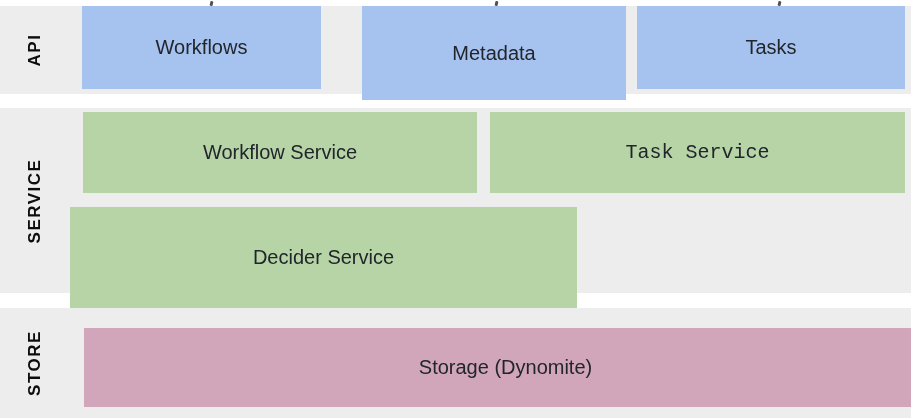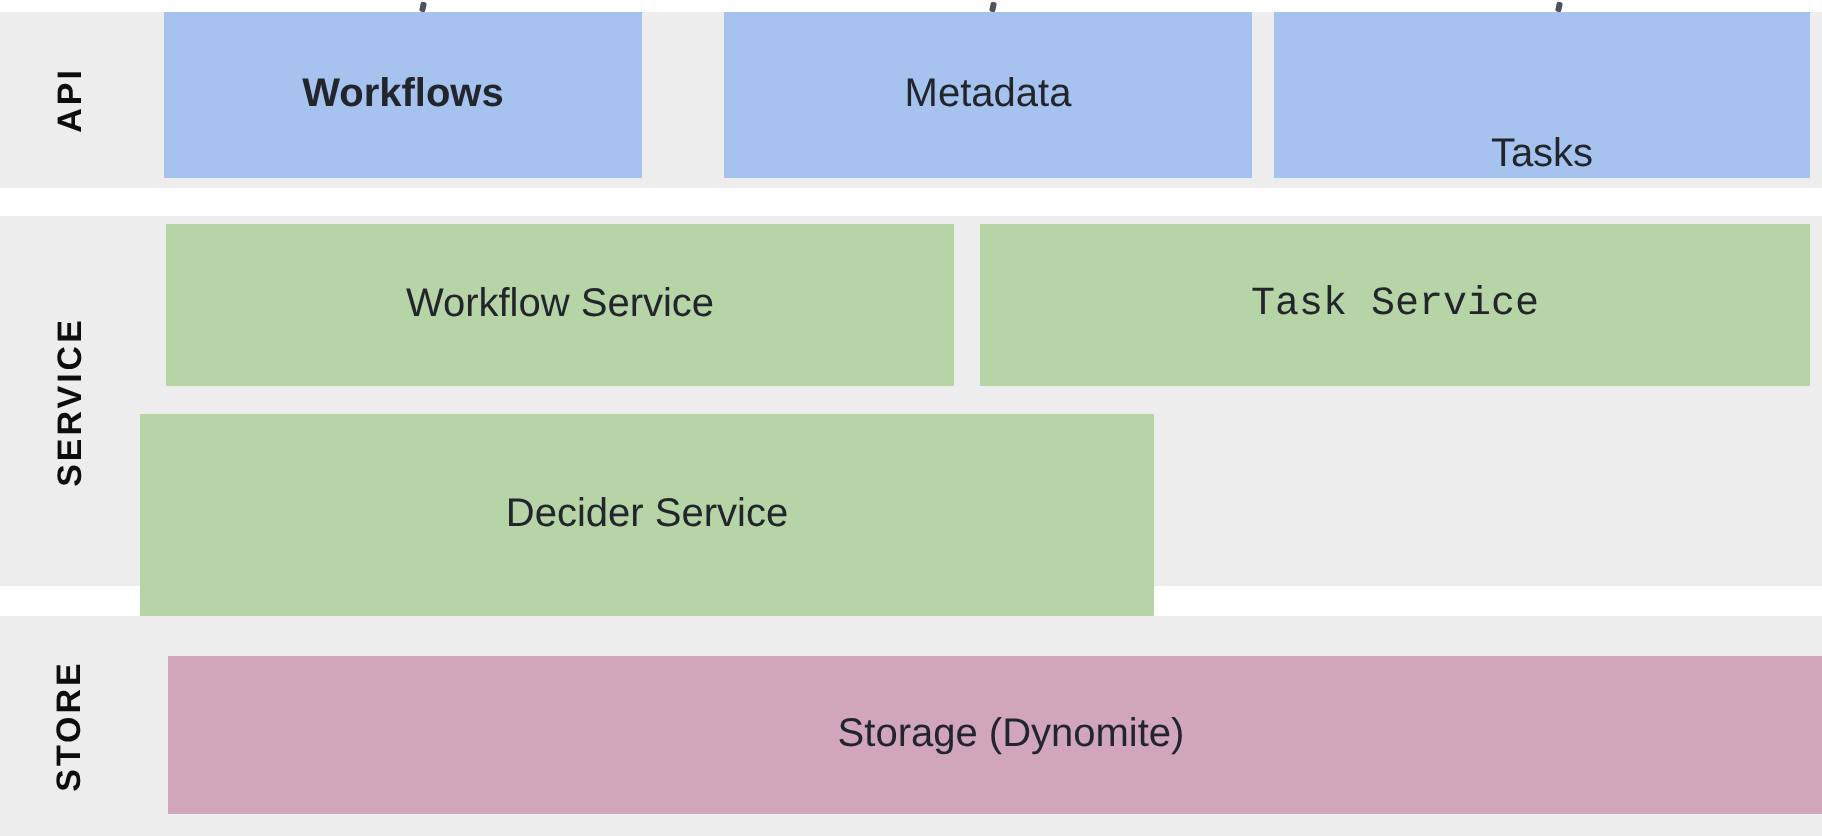--- a/index.html
+++ b/index.html
@@ -54,23 +54,23 @@
     align-items: center;
     justify-content: center;
     font-size: 20px;
     color: var(--box-text, #22262c);
   }
   .box.blue  { background: var(--api-box-bg, #a6c3f0);   }
   .box.green { background: var(--service-box-bg, #b7d4a6); }
   .box.pink  { background: var(--store-box-bg, #d1a6bb);  }
 
   
-  #box-workflows { left: 82px;  top: 0;   width: 239px; height: 83px; font-weight: bold; }
-  #box-metadata  { left: 362px; top: 0;   width: 264px; height: 83px; }
-  #box-tasks     { left: 637px; top: 0;   width: 268px; height: 83px; align-items: flex-end; }
+  #box-workflows { left: 82px;  top: 0;   width: 239px; height: 83px; }
+  #box-metadata  { left: 362px; top: 0;   width: 264px; height: 94px; }
+  #box-tasks     { left: 637px; top: 0;   width: 268px; height: 83px; }
 
   
   #box-workflow-service { left: 83px;  top: 4px;  width: 394px; height: 81px; text-align: right; }
   #box-task-service     { left: 490px; top: 4px;  width: 415px; height: 81px; font-family: Liberation Mono, monospace; }
   #box-decider-service  { left: 70px;  top: 99px; width: 507px; height: 101px; }
   #box-queue-service    { left: 603px; top: 99px; width: 302px; height: 81px; }
 
   
   #box-storage { left: 84px; top: 20px; width: 821px; height: 79px; padding-left: 11px; }
 

